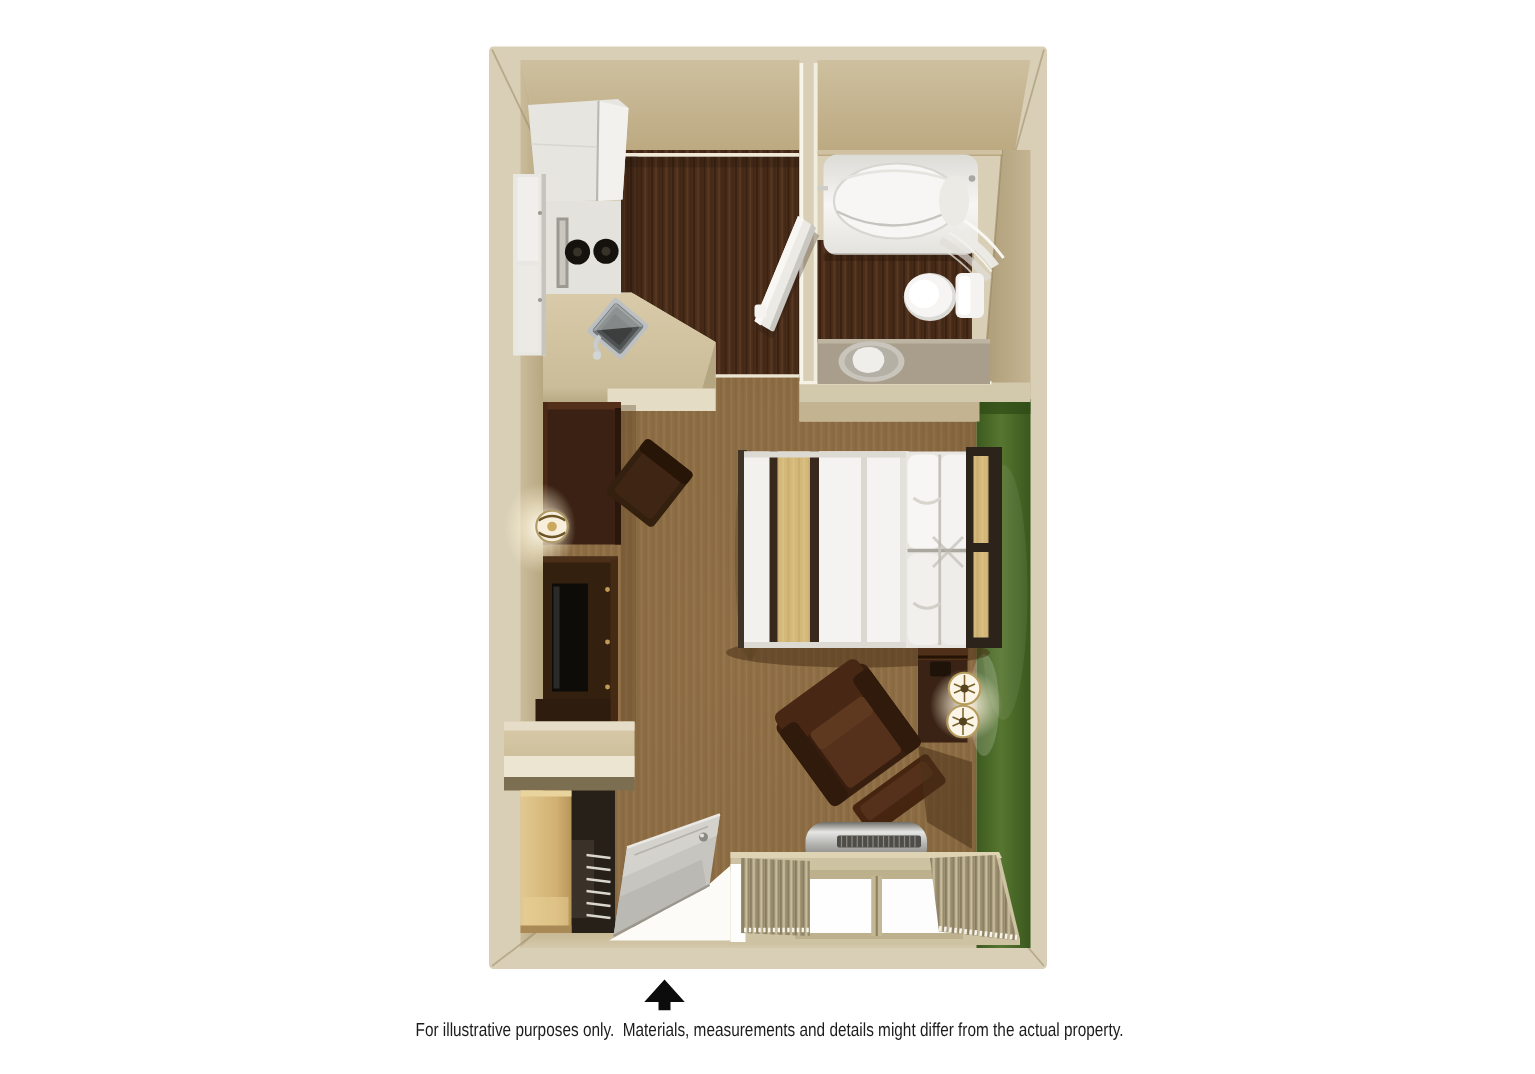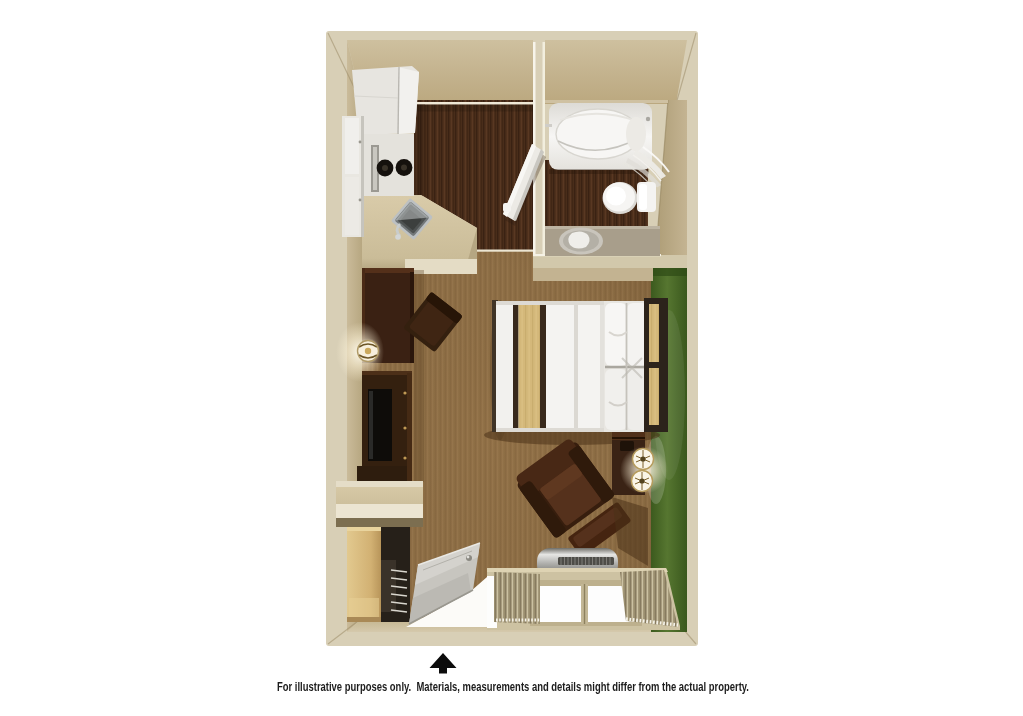--- a/index.html
+++ b/index.html
@@ -1,17 +1,17 @@
 <!DOCTYPE html>
 <html><head>
 <meta charset="utf-8">
 <style>
   html,body{margin:0;padding:0;background:#ffffff;}
   #stage{position:relative;width:1023px;height:716px;background:#0f766e;overflow:hidden;
-         font-family:"Liberation Sans", sans-serif;font-weight:bold;}
+         font-family:"Liberation Sans", sans-serif;}
 </style>
 </head>
 <body>
 <div id="stage">
 <svg width="1023" height="716" viewBox="0 0 1023 716" xmlns="http://www.w3.org/2000/svg">
 <defs>
   <linearGradient id="topFace" x1="0" y1="0" x2="0" y2="1">
     <stop offset="0" stop-color="#cec09f"></stop>
     <stop offset="0.55" stop-color="#c3b28d"></stop>
     <stop offset="1" stop-color="#bba87f"></stop>

